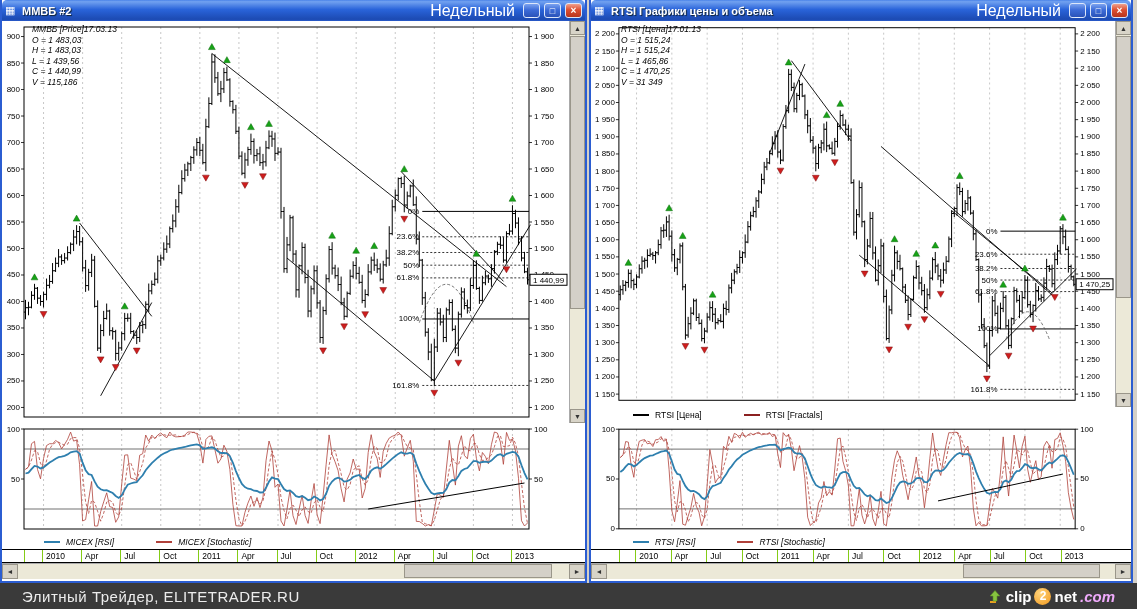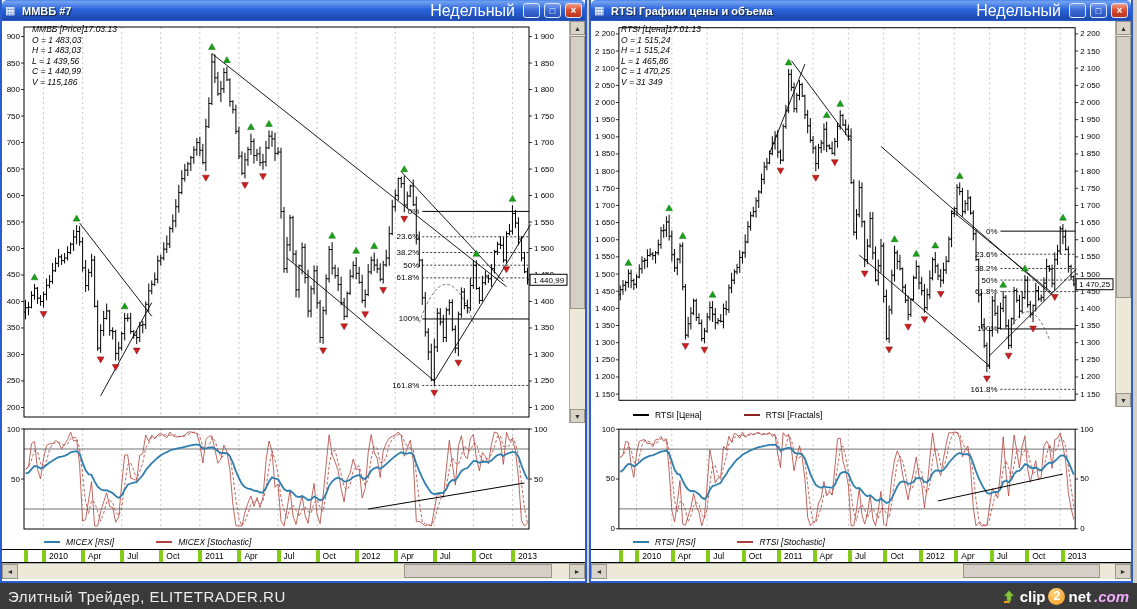--- a/index.html
+++ b/index.html
@@ -42,45 +42,45 @@
   .vthumb { position:absolute; left:0; width:15px; background:#d4d0c8; border:1px solid #9a968a; }
   .spacer16 { width:16px; background:#fff; }
 
   .legend-row { display:flex; align-items:center; gap:42px; padding-left:42px; background:#fff; }
   .legend-price { height:16px; }
   .legend-rsi { height:14px;font-style:italic; }
   .legend-item { display:flex; align-items:center; font-size:8.5px; color:#000; }
   .swatch { display:inline-block; width:16px; height:2px; margin-right:6px; }
 
   .xaxis { position:relative; height:14px; background:#fff; border-top:1px solid #000; border-bottom:1px solid #000; overflow:hidden; }
-  .xcell { position:absolute; top:0; bottom:0; border-left:4px solid #84cc16; font-size:8.5px; line-height:12px;
+  .xcell { position:absolute; top:0; bottom:0; border-left:1px solid #84cc16; font-size:8.5px; line-height:12px;
     padding-left:3px; white-space:nowrap; overflow:hidden; }
 
   .hscroll { height:16px; background:#ece9d8; display:flex; border-top:1px solid #aaa; }
   .hs-arrow { width:16px; height:100%; background:#d8d4c8; border:1px solid #9a968a; font-size:7px;
     text-align:center; line-height:14px; color:#333; flex:none; }
   .hs-track { flex:1; position:relative; }
   .hthumb { position:absolute; top:0; height:14px; left:70%; width:27%; background:#d4d0c8; border:1px solid #9a968a; }
 
   .statusbar { position:absolute; left:0; top:583px; width:1137px; height:26px; background:#3a3a3a;
-    display:flex; align-items:center; padding:0 8px; }
+    display:flex; align-items:center; padding:0 22px; }
   .status-text { color:#ececec; font-size:15px; letter-spacing:0.5px; flex:1; }
   .watermark { display:flex; align-items:center; gap:3px; font-weight:bold; font-size:15px; }
   .wm-clip,.wm-net { color:#fff; }
   .wm-circle { width:17px; height:17px; border-radius:50%; background:radial-gradient(circle at 35% 30%,#ffd27a,#f29a1e);
     color:#fff; font-size:12px; display:flex; align-items:center; justify-content:center; }
   .wm-tld { color:#f0abfc; font-weight:bold;font-style:italic; }
 </style>
 </head>
 <body>
 
 <div class="window win-left">
   <div class="titlebar">
     <span class="ticon">▦</span>
-    <span class="ttext">ММВБ #7</span>
+    <span class="ttext">ММВБ #2</span>
     <span class="period">Недельный</span>
     <span class="tbtn min">
         <span>_</span>
       </span>
     <span class="tbtn">
         <span>□</span>
       </span>
     <span class="tbtn close">
         <span>×</span>
       </span>

